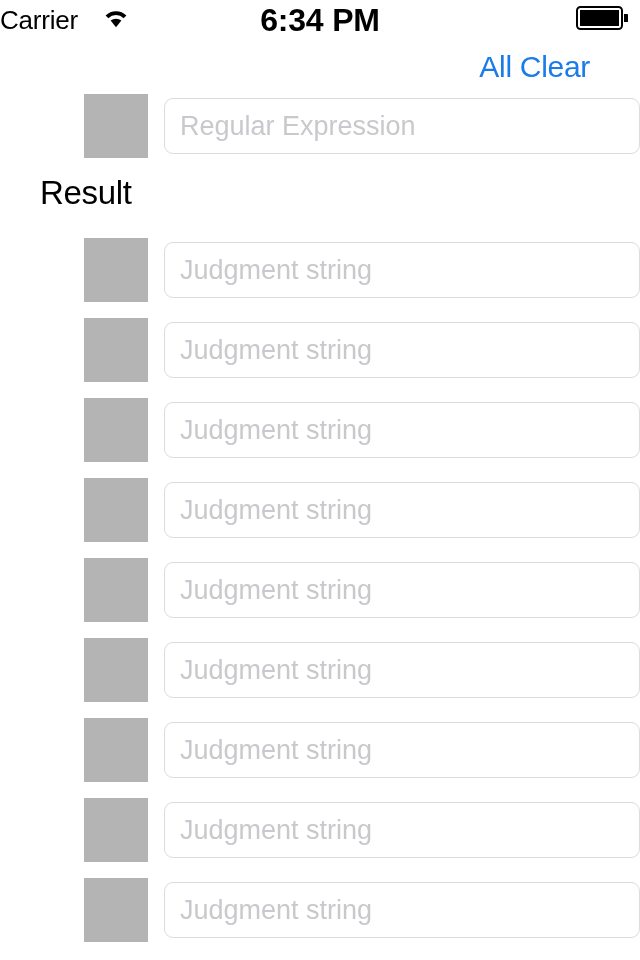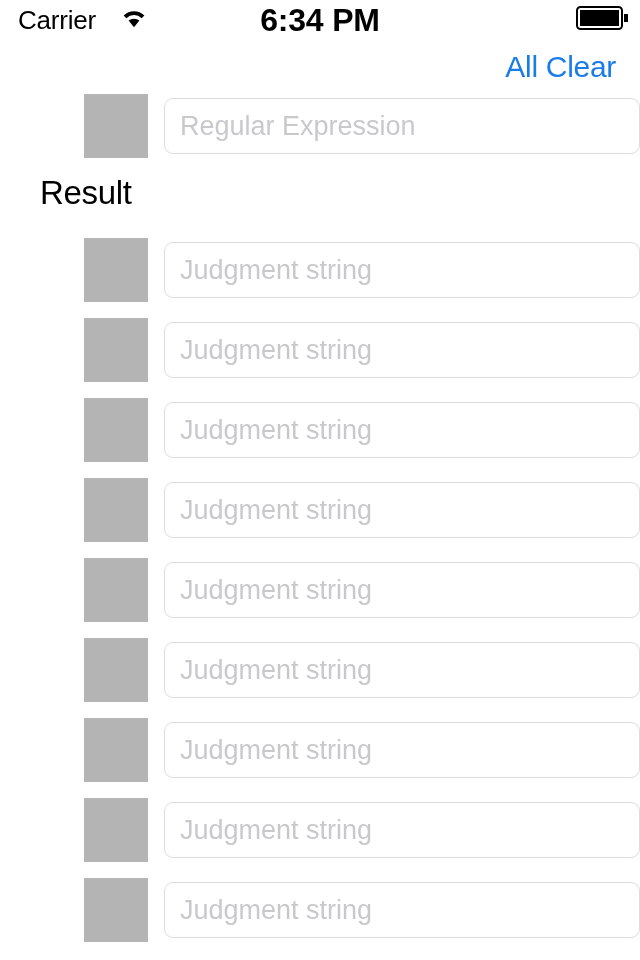--- a/index.html
+++ b/index.html
@@ -18,21 +18,21 @@
     height: 40px;
     width: 640px;
     background: #ffffff;
     display: flex;
     align-items: center;
   }
   .status-left {
     display: flex;
     align-items: center;
     gap: 25px;
-    margin-left: 18px;
+    margin-left: 0;
   }
   .carrier-label {
     font-size: 26px;
     color: #000000;
     letter-spacing: -0.2px;
   }
   .wifi-icon { display: block; }
   .status-time {
     position: absolute;
     left: 0; right: 0;
@@ -51,21 +51,21 @@
   }
   .battery-icon { display: block; }
 
   
   .topbar {
     height: 54px;
     width: 640px;
     display: flex;
     align-items: center;
     justify-content: flex-end;
-    padding-right: 24px;
+    padding-right: 50px;
   }
   .all-clear-button {
     font-size: 30px;
     color: #1a7ce8;
     background: none;
     border: none;
     font-family: "Liberation Sans", sans-serif;
     letter-spacing: -0.3px;
     cursor: pointer;
     padding: 0;

